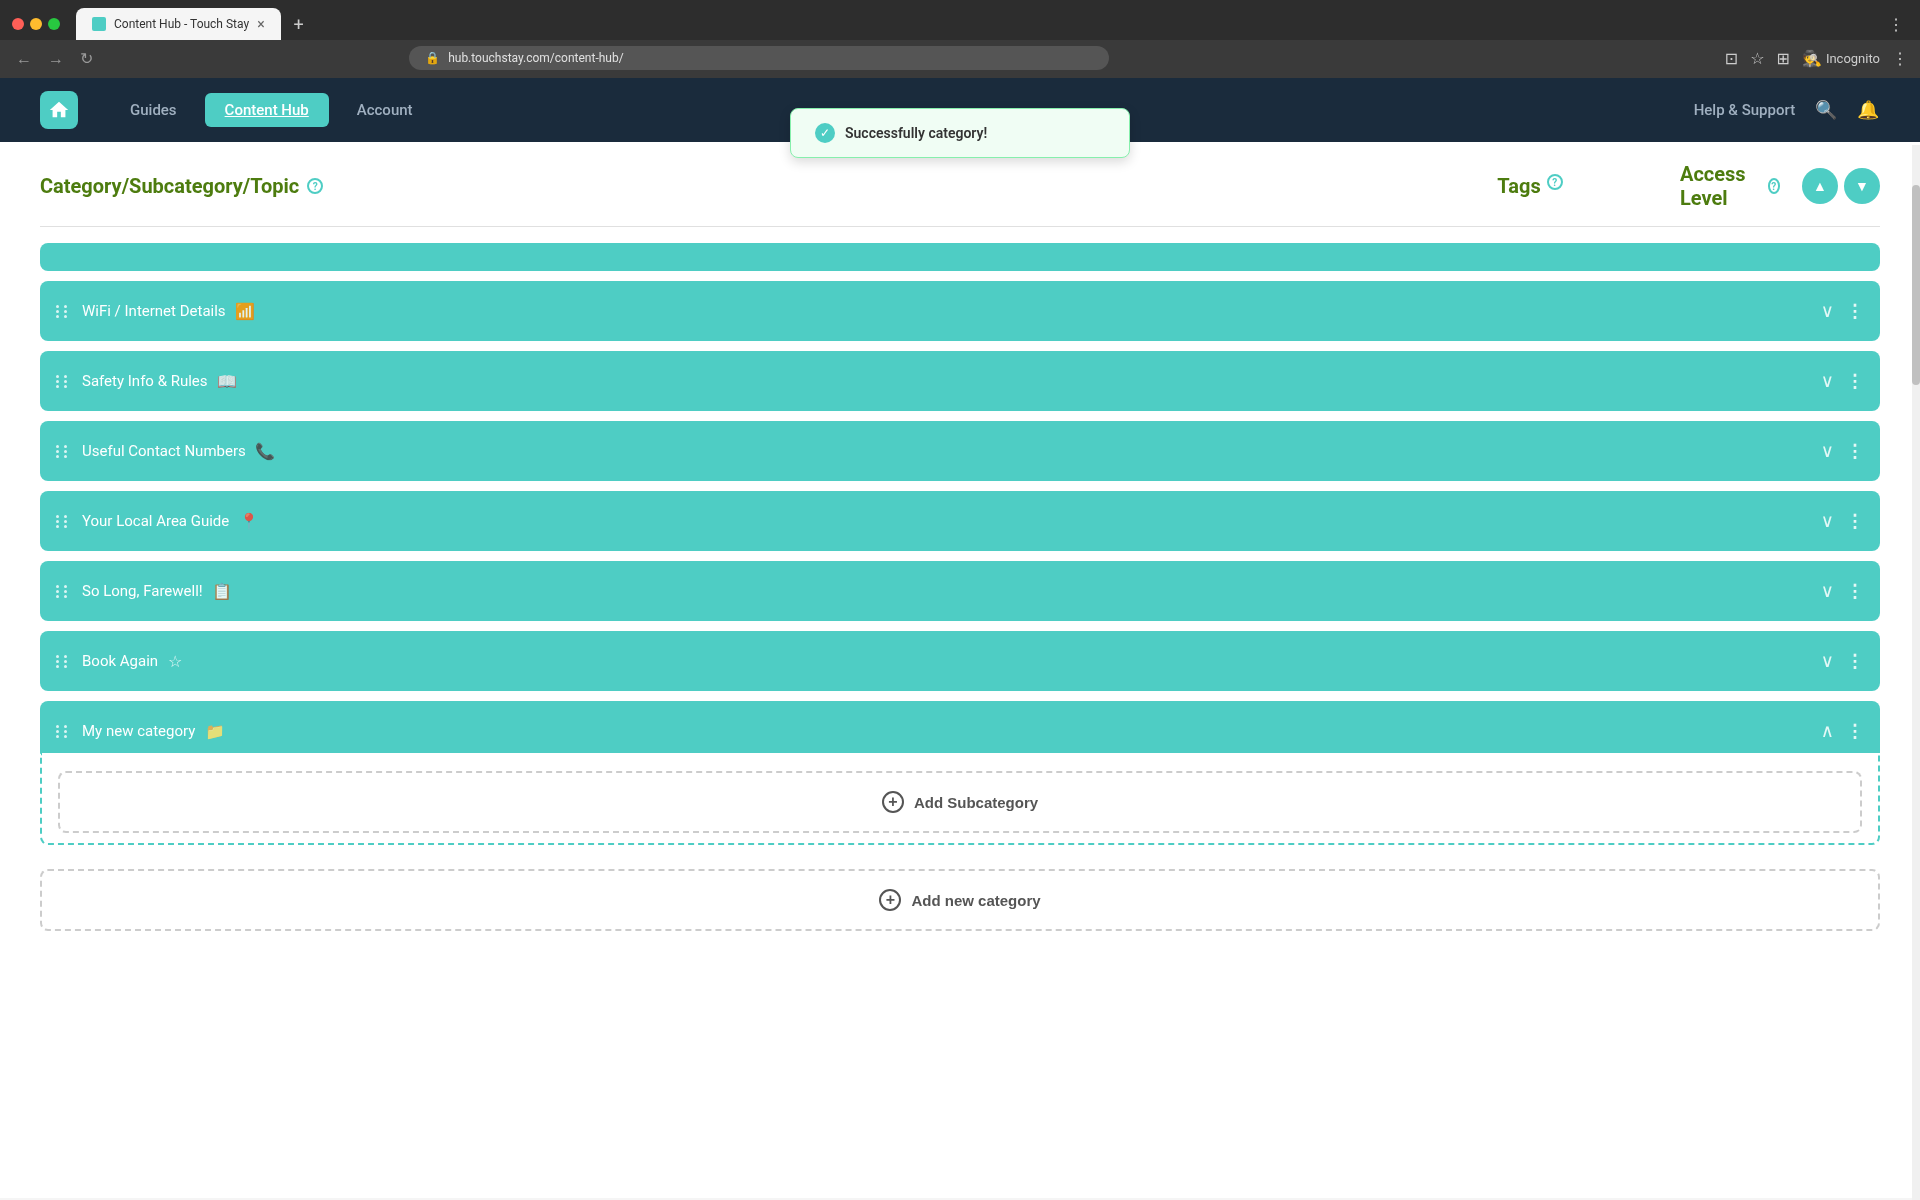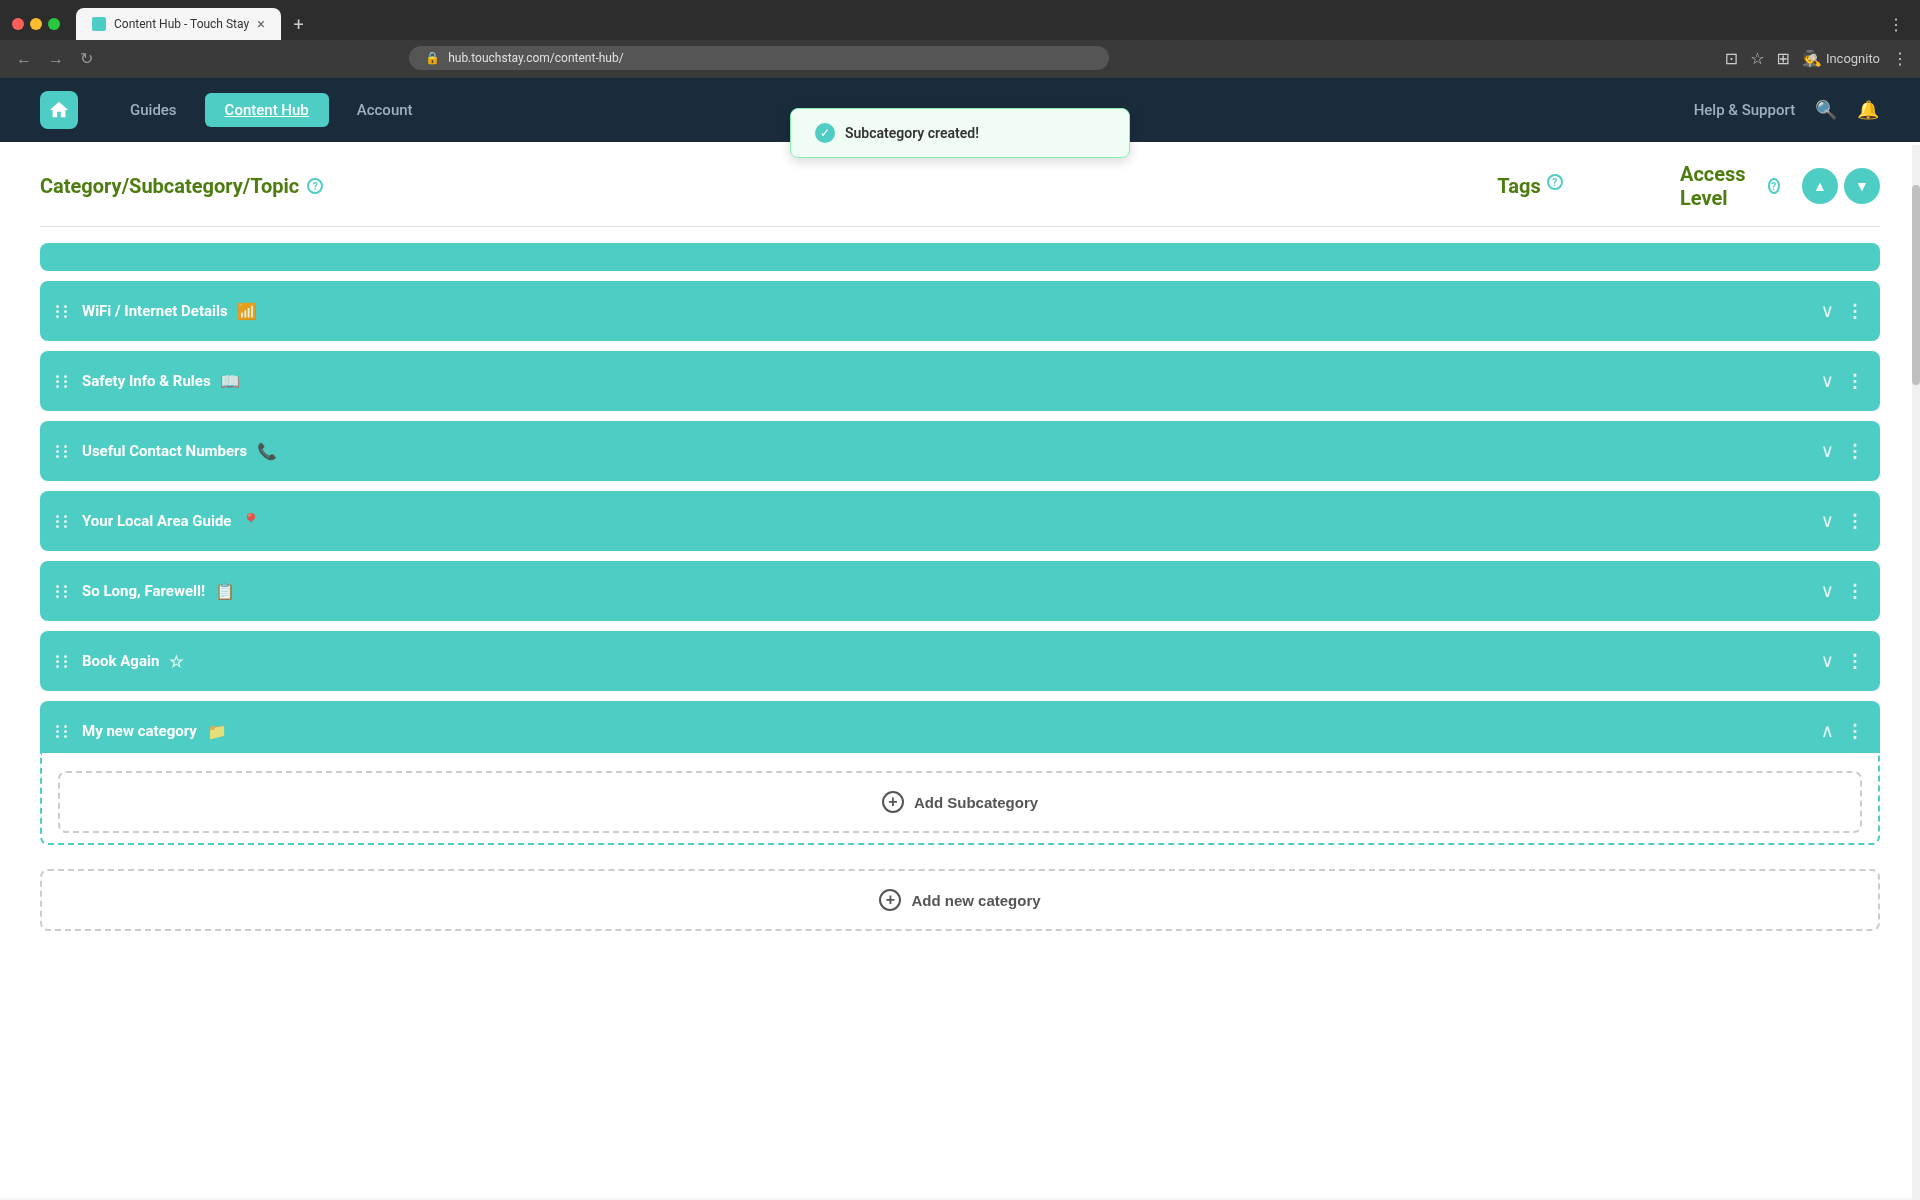--- a/index.html
+++ b/index.html
@@ -286,21 +286,21 @@
       width: 14px;
     }
     .drag-dot {
       width: 3px;
       height: 3px;
       border-radius: 50%;
       background: rgba(255,255,255,0.8);
     }
     .category-label {
       font-size: 15px;
-      font-weight: 700;
+      font-weight: 400;
       color: white;
       flex: 1;
       display: flex;
       align-items: center;
       gap: 10px;
     }
     .category-icon {
       font-size: 16px;
       color: rgba(255,255,255,0.85);
     }
@@ -491,21 +491,21 @@
     <button class="nav-icon-btn">🔍</button>
     <button class="nav-icon-btn">🔔</button>
   </div>
 </nav>
 
 <div class="toast-overlay">
   <div class="toast">
     <div class="toast-check">
       <span>✓</span>
     </div>
-    <span class="toast-text">Subcategory created!</span>
+    <span class="toast-text">Successfully category!</span>
   </div>
 </div>
 
 <div class="main-content">
 
   <div class="column-headers">
     <div class="col-category">
       <span class="col-header-label">Category/Subcategory/Topic</span>
       <div class="col-help-icon">?</div>
     </div>

